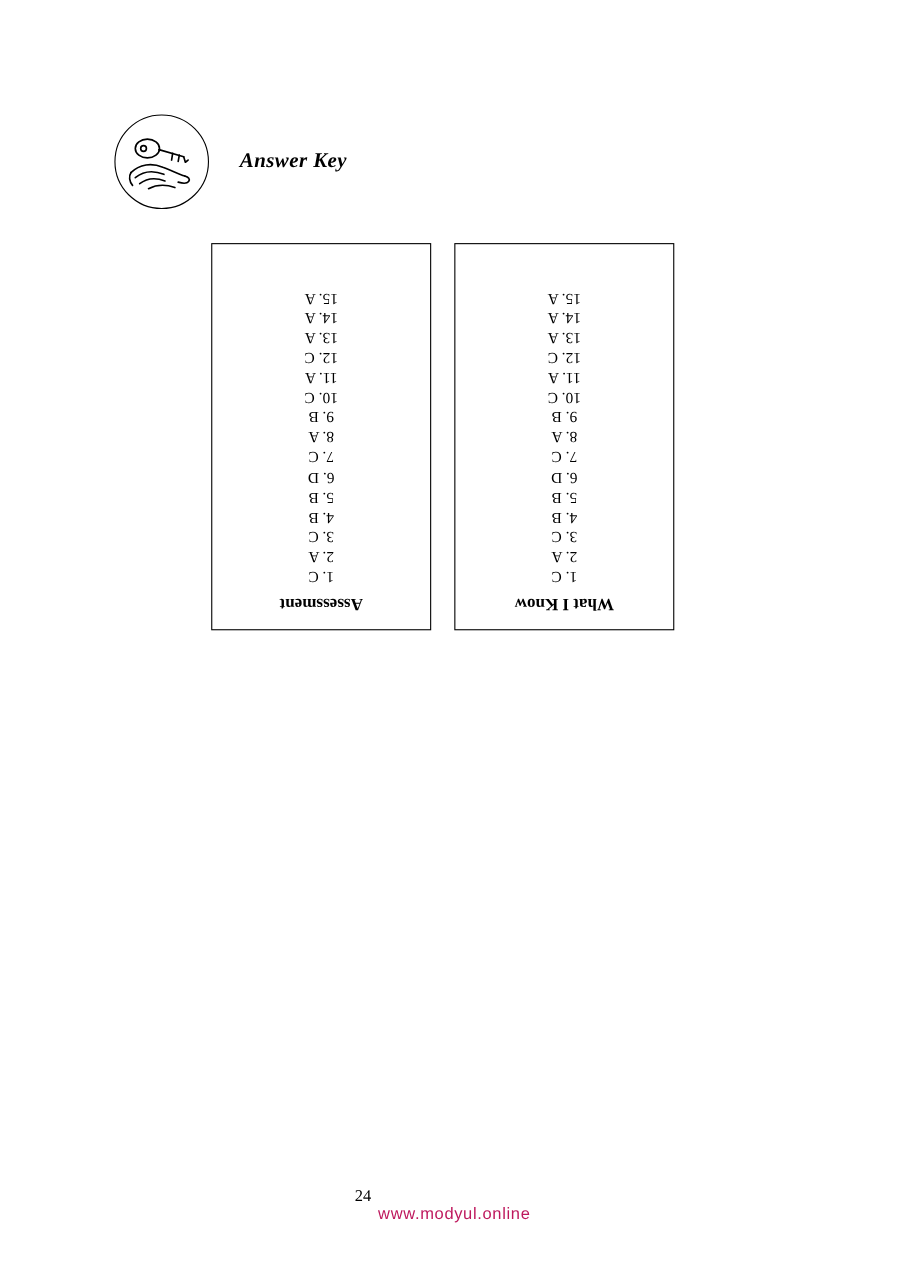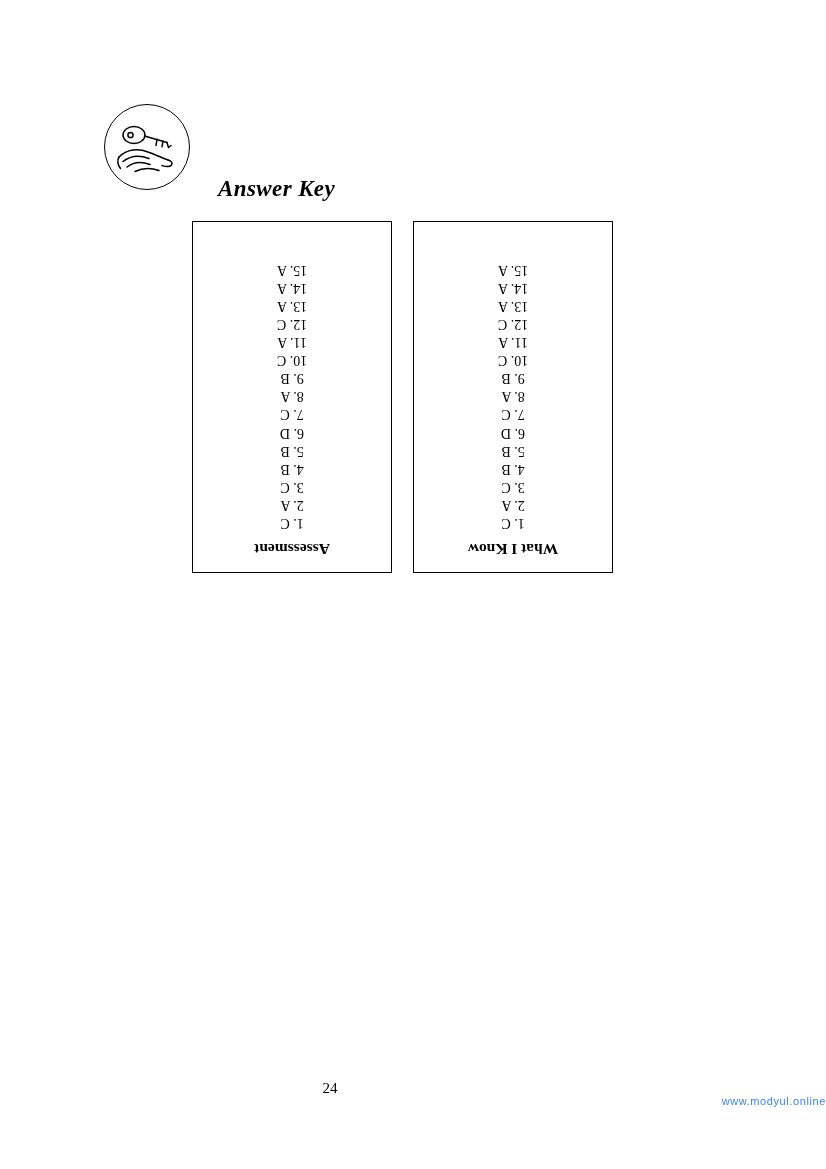--- a/index.html
+++ b/index.html
@@ -37,24 +37,23 @@
   }
   .key-badge svg { display: block; }
 
   .answer-key-title {
     position: absolute;
     left: 114px;
     top: 32px;
     font-family: "Liberation Serif", serif;
     font-style: italic;
     font-weight: bold;
-    font-size: 23px;
+    font-size: 19px;
     letter-spacing: 0.4px;
     white-space: nowrap;
-    margin-top: 40px;
   }
 
   
   .boxes {
     position: absolute;
     left: 192px;
     top: 221px;
     width: 421px;
     height: 352px;
   }
@@ -102,24 +101,24 @@
     width: 660px;
     text-align: center;
     font-family: "Liberation Serif", serif;
     font-size: 15px;
   }
   .watermark {
     position: absolute;
     left: 0;
     top: 1095px;
     width: 826px;
-    text-align: right;
+    text-align: center;
     font-family: "Liberation Sans", sans-serif;
-    font-size: 11px;
-    color: #3b82f6;
+    font-size: 15px;
+    color: #be185d;
     letter-spacing: 0.6px;
   }
 </style>
 </head>
 <body>
 
 <div class="header">
   <div class="key-badge">
     <svg width="84" height="84" viewBox="0 0 84 84" xmlns="http://www.w3.org/2000/svg">
       <g fill="none" stroke="#000" stroke-width="1.5" stroke-linecap="round" stroke-linejoin="round">

